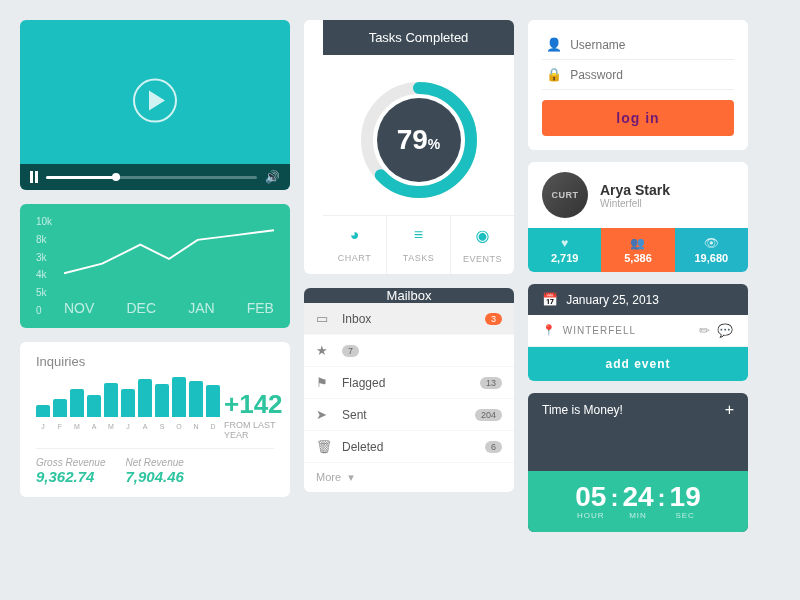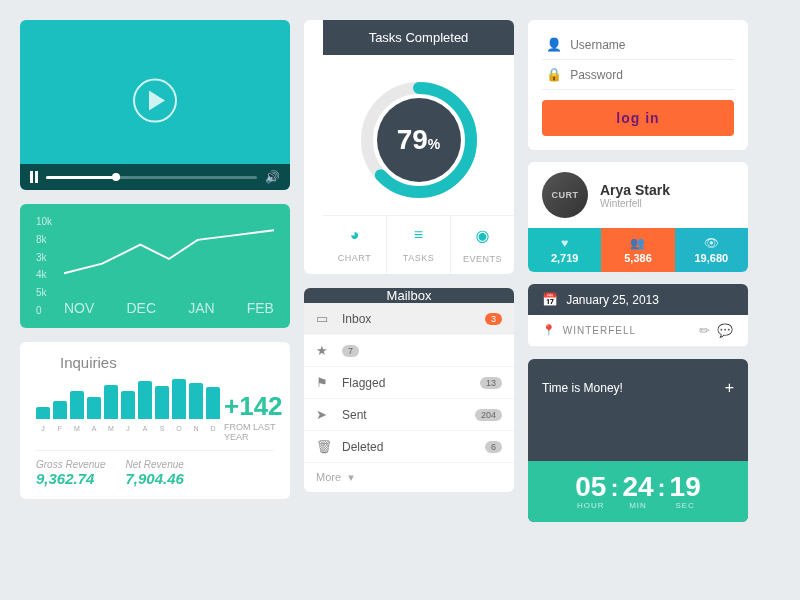--- a/index.html
+++ b/index.html
@@ -160,23 +160,22 @@
 
     
     .inquiries-card {
       background: white;
       border-radius: 6px;
       padding: 12px 16px;
       width: 270px;
     }
     .inquiries-title {
       color: #888;
-      font-size: 15px;
+      font-size: 13px;
       margin-bottom: 8px;
-      margin-left: 24px;
     }
     .bar-chart-row {
       display: flex;
       align-items: flex-end;
       gap: 3px;
       height: 40px;
       margin-bottom: 6px;
     }
     .bar-item {
       width: 14px;
@@ -506,21 +505,21 @@
     .timer-card {
       background: #3d4a55;
       border-radius: 6px;
       overflow: hidden;
       width: 220px;
     }
     .timer-header {
       display: flex;
       align-items: center;
       justify-content: space-between;
-      padding: 20px 14px;
+      padding: 8px 14px;
     }
     .timer-title {
       color: white;
       font-size: 12px;
       font-weight: 500;
     }
     .timer-plus {
       color: white;
       font-size: 16px;
       cursor: pointer;
@@ -767,20 +766,21 @@
           <div class="cal-loc">
             <span class="cal-loc-icon">📍</span>
             <span>WINTERFELL</span>
           </div>
           <div class="cal-actions">
             <span class="cal-action-icon">✏</span>
             <span class="cal-action-icon">💬</span>
           </div>
         </div>
       </div>
+      <button class="add-event-btn">add event</button>
     </div>
 
     <div class="timer-card">
       <div class="timer-header">
         <span class="timer-title">Time is Money!</span>
         <span class="timer-plus">+</span>
       </div>
       <div class="timer-display">
         <div class="timer-unit">
           <div class="timer-number">05</div>

